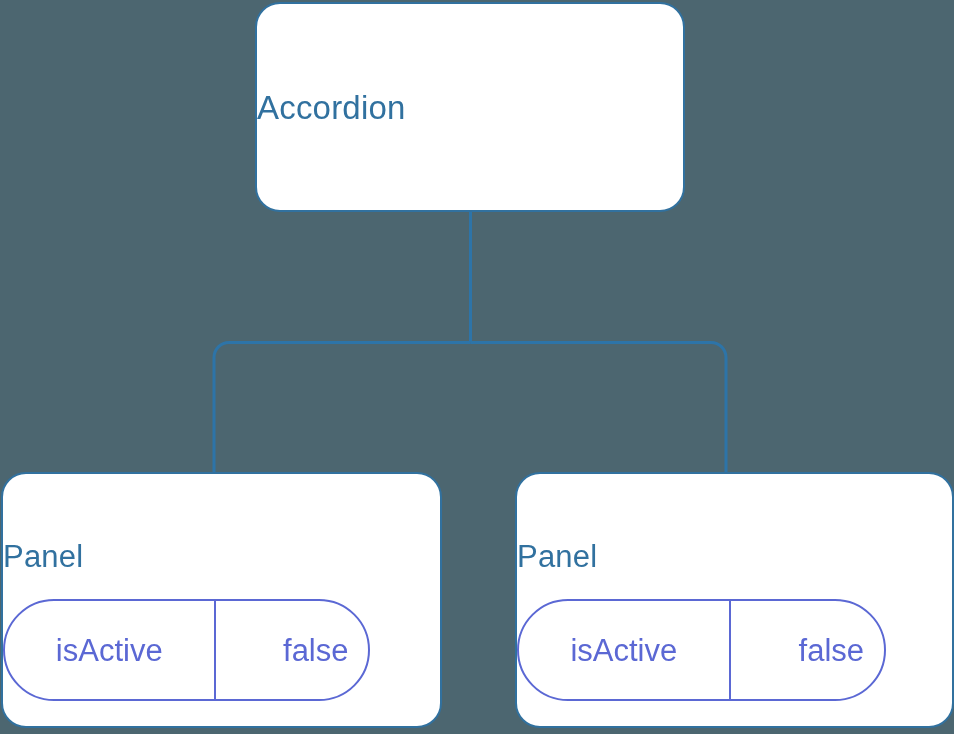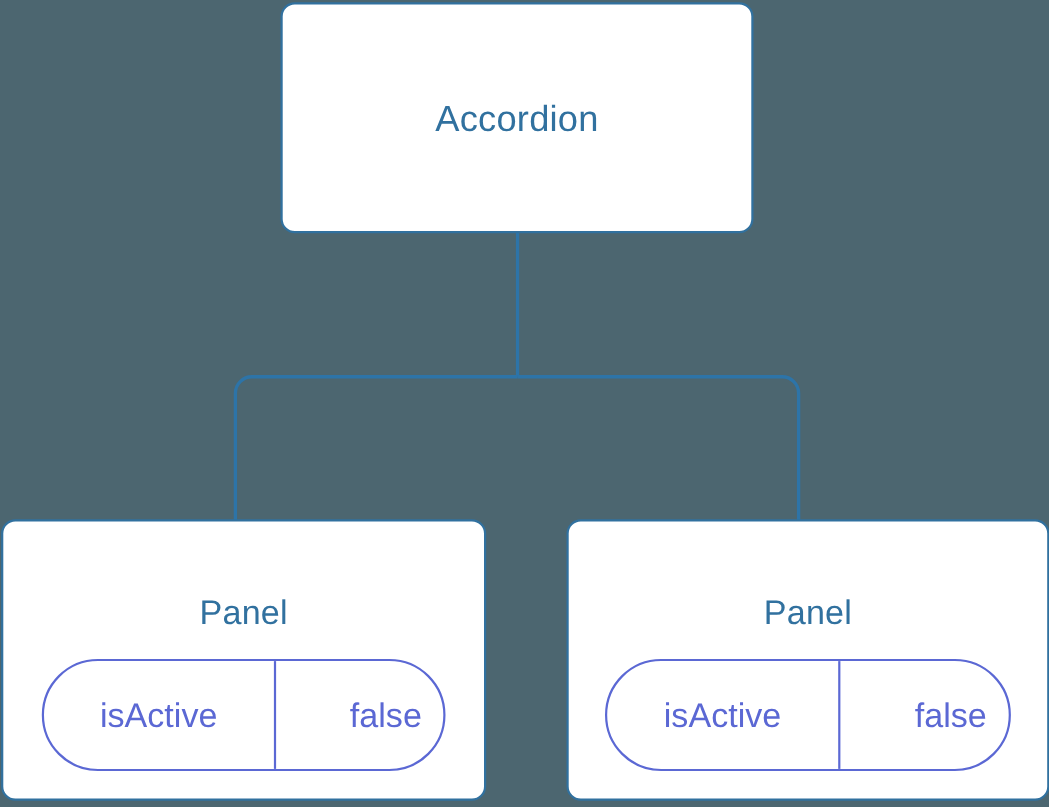--- a/index.html
+++ b/index.html
@@ -34,24 +34,23 @@
     pointer-events: none;
   }
 
   
   .node {
     position: absolute;
     z-index: 2;
     box-sizing: border-box;
     background: #ffffff;
     border: 2px solid #31719f;
-    border-radius: 13px;
+    border-radius: 25px;
     display: flex;
     flex-direction: column;
-    align-items: center;
   }
 
   .node-title {
     color: #31719f;
     font-size: 34px;
     font-weight: 400;
     letter-spacing: 0.2px;
     line-height: 1;
     white-space: nowrap;
   }

